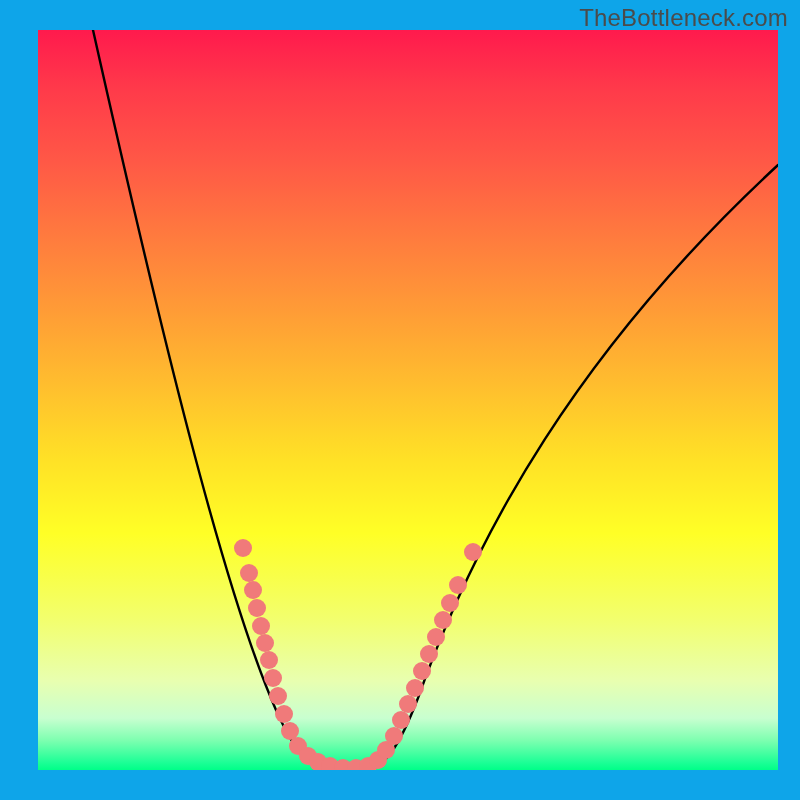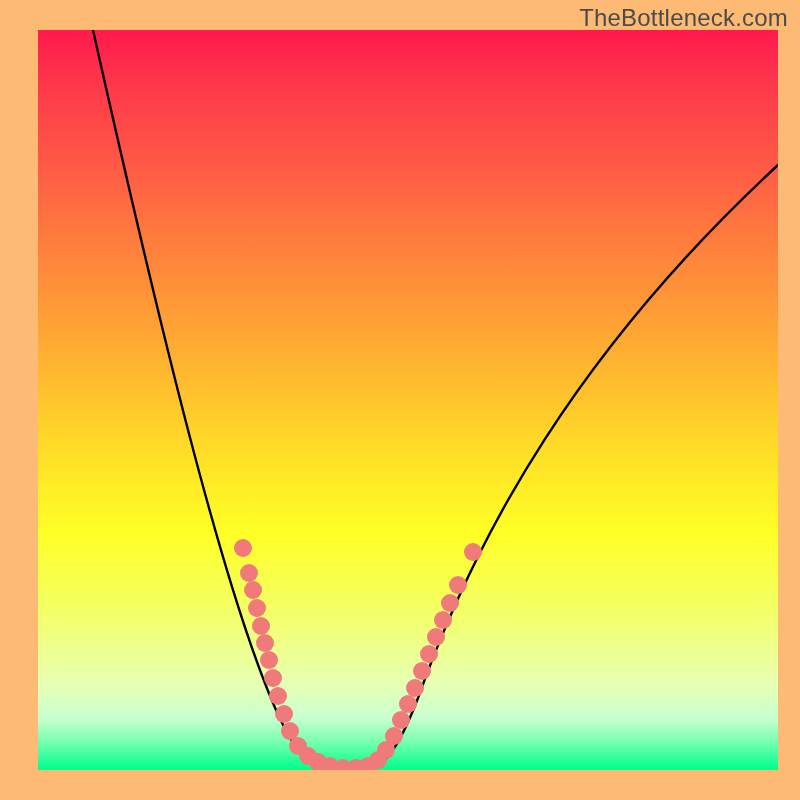--- a/index.html
+++ b/index.html
@@ -8,21 +8,21 @@
     width: 800px;
     height: 800px;
     background: #000;
     font-family: Arial, Helvetica, sans-serif;
     overflow: hidden;
   }
   .stage {
     position: relative;
     width: 800px;
     height: 800px;
-    background: #fdba74;
+    background: #0ea5e9;
   }
   .plot {
     position: absolute;
     left: 38px;
     top: 30px;
     width: 740px;
     height: 740px;
     background: linear-gradient(to bottom,
       #ff1a4d 0%,
       #ff3a4a 8%,

